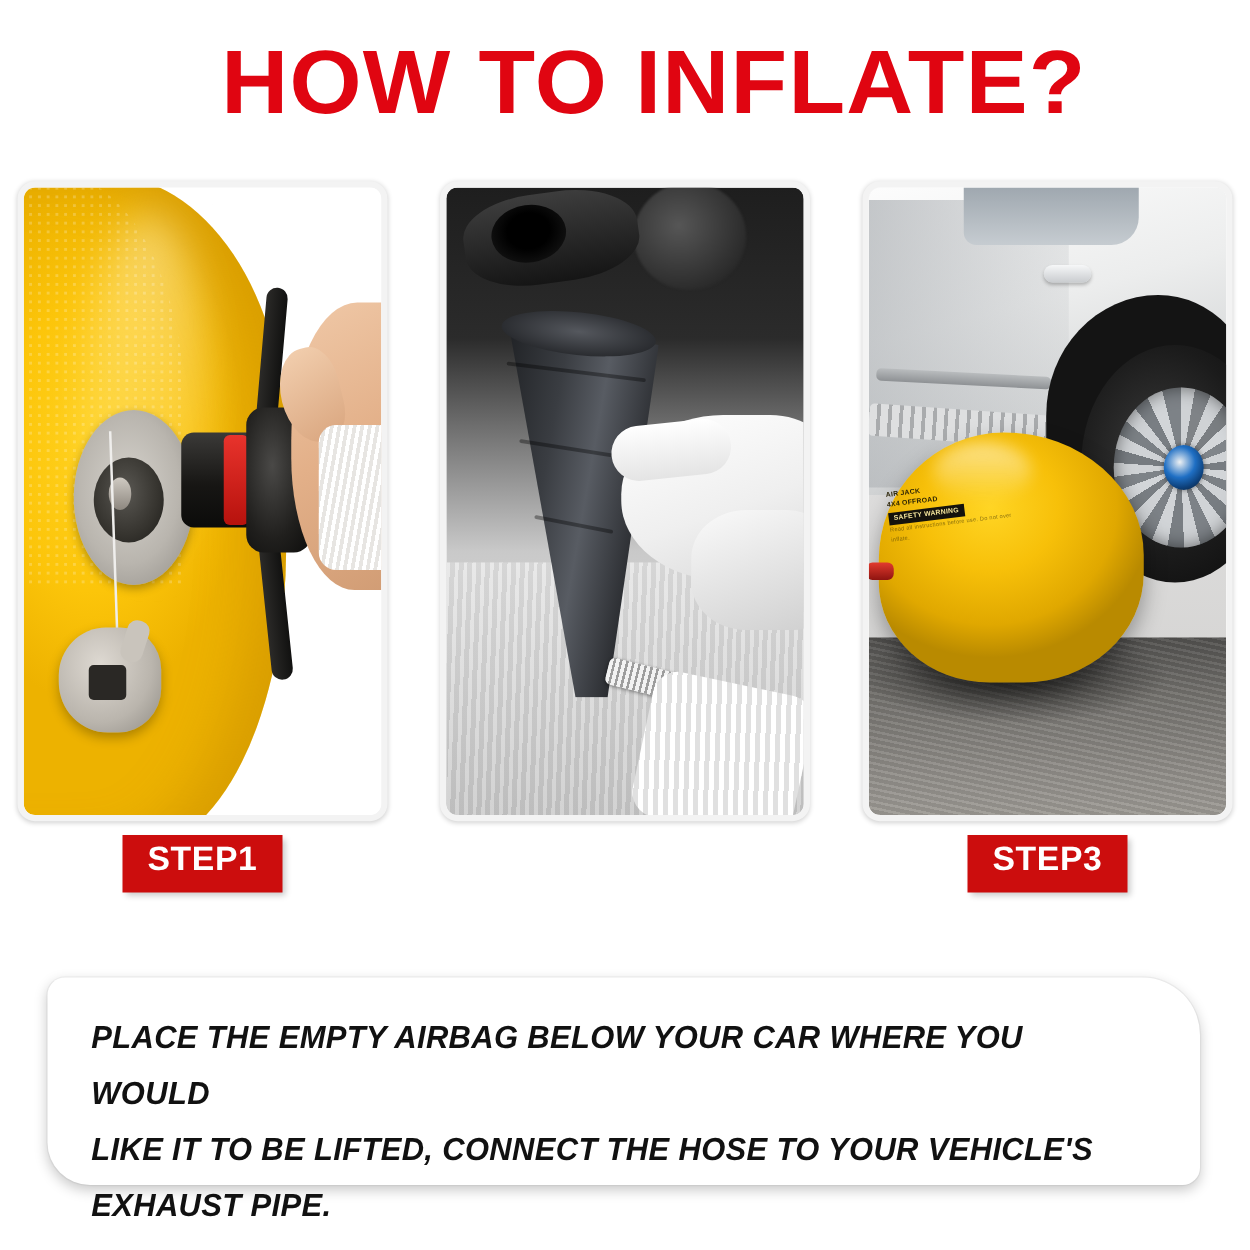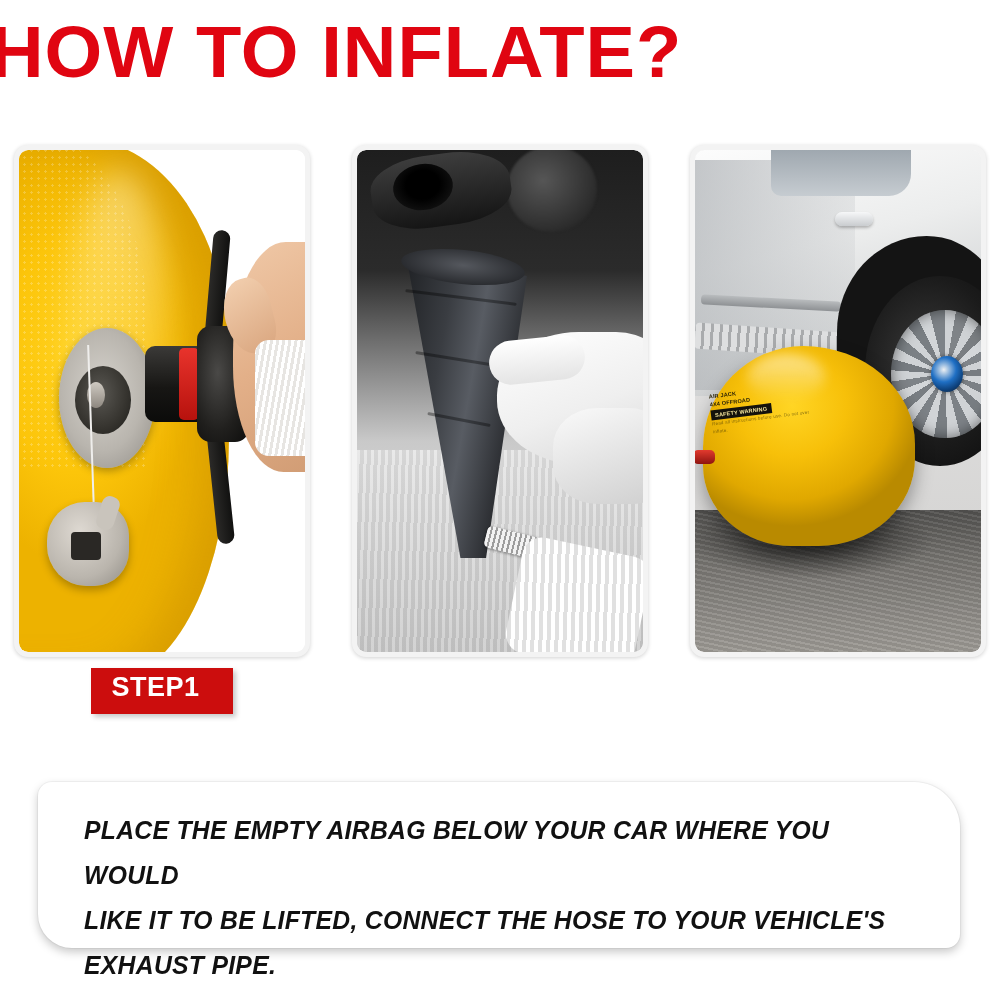--- a/index.html
+++ b/index.html
@@ -6,22 +6,22 @@
   * { margin:0; padding:0; box-sizing:border-box; }
   html,body{ background:#ffffff; }
   body{
     width:1000px; height:1000px;
     font-family:"Liberation Sans","DejaVu Sans",sans-serif;
     position:relative; overflow:hidden;
   }
 
   
   .title-wrap{
-    position:absolute; top:16px; left:0; width:859px;
-    text-align:left;
+    position:absolute; top:30px; left:0; width:859px;
+    text-align:right;
   }
   .title{
     display:inline-block;
     color:#e00511;
     font-size:72px;
     font-weight:bold;
     letter-spacing:1px;
     line-height:1;
     transform:scaleX(1.03);
     font-family:"Liberation Sans","DejaVu Sans",sans-serif;
@@ -344,33 +344,33 @@
     position:absolute; top:668px; left:14px; width:972px; height:46px;
     display:flex; justify-content:space-between;
   }
   .step-cell{ width:296px; display:flex; justify-content:center; }
   .step-badge{
     background:#cc0d0d;
     color:#ffffff;
     font-size:27px;
     font-weight:bold;
     letter-spacing:.5px;
-    padding:6px 33px 7px 20px;
+    padding:6px 20px 7px 20px;
     line-height:1;
     box-shadow:3px 3px 5px rgba(0,0,0,.22);
   }
 
   
   .caption{
     position:absolute; left:38px; top:782px;
     width:922px; height:166px;
     background:#ffffff;
     border-radius:14px 46px 14px 34px;
     box-shadow:0 4px 10px rgba(0,0,0,.22), 0 0 0 1px rgba(0,0,0,.04);
-    padding:26px 30px 0 46px;
+    padding:26px 30px 0 35px;
   }
   .caption p{
     color:#111111;
     font-size:25.5px;
     font-weight:bold;
     font-style:italic;
     line-height:45px;
     letter-spacing:.3px;
     transform:scaleX(.97);
     transform-origin:left center;
@@ -459,19 +459,22 @@
       </div>
     </div>
   </div>
 
 </div>
 
 <div class="steps">
   <div class="step-cell">
     <div class="step-badge">STEP1</div>
   </div>
+  <div class="step-cell">
+    <div class="step-badge">STEP3</div>
+  </div>
 </div>
 
 <div class="caption">
   <p>PLACE THE EMPTY AIRBAG BELOW YOUR CAR WHERE YOU WOULD</p>
   <p>LIKE IT TO BE LIFTED, CONNECT THE HOSE TO YOUR VEHICLE'S</p>
   <p>EXHAUST PIPE.</p>
 </div>
 
 </body></html>

